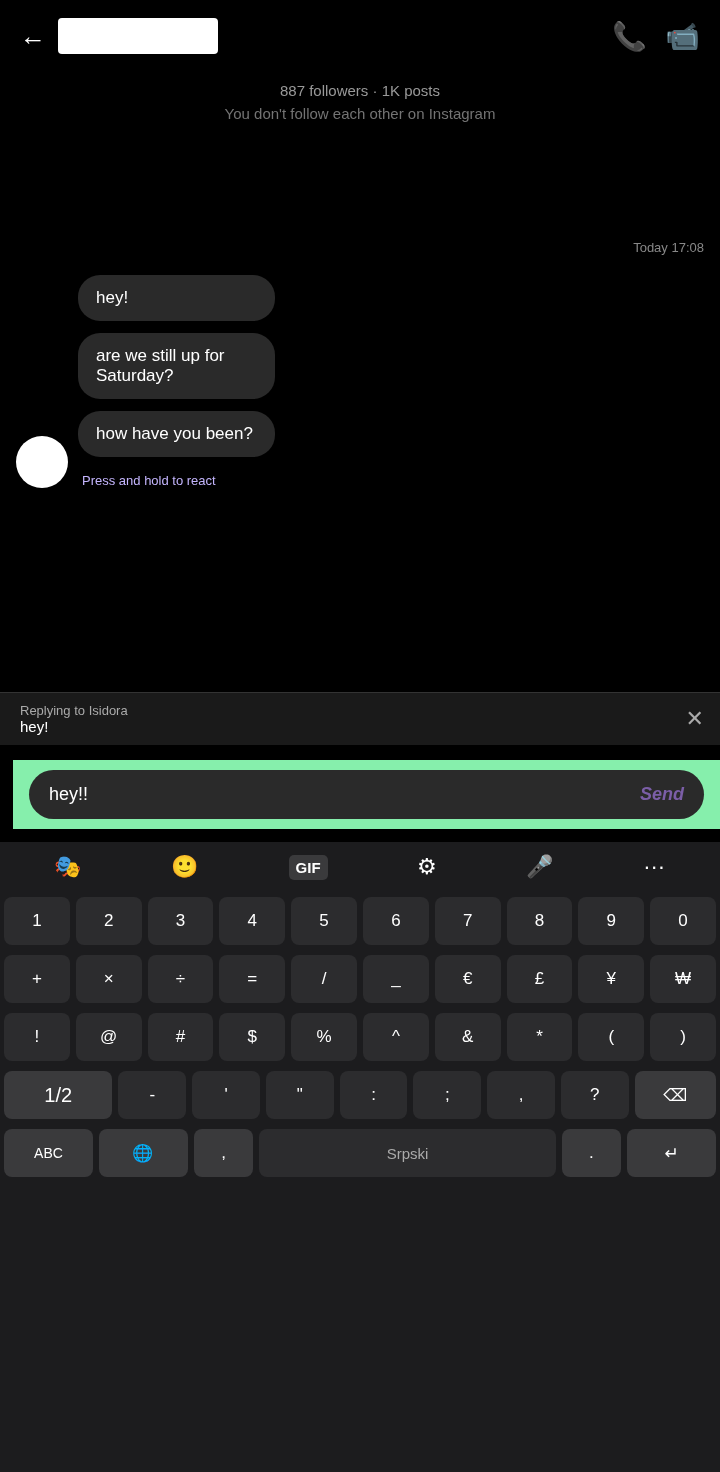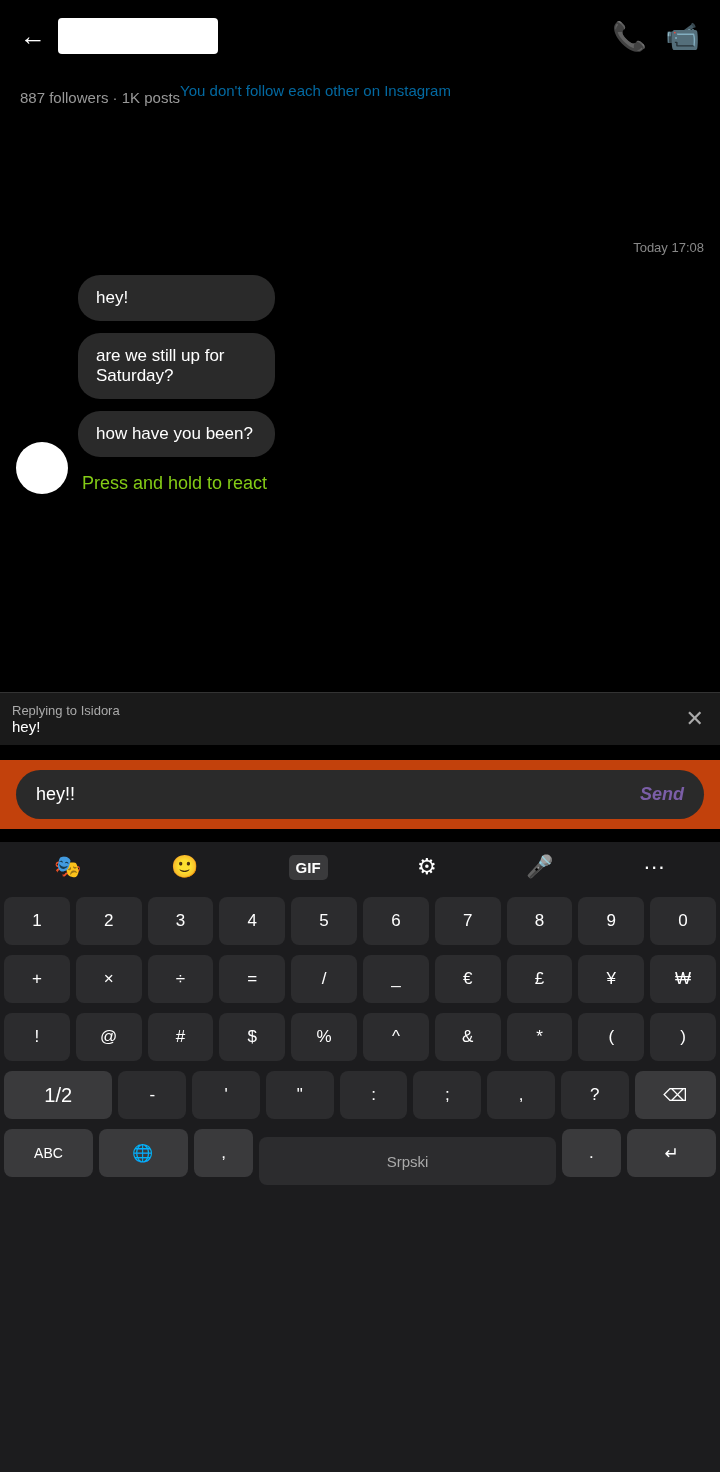--- a/index.html
+++ b/index.html
@@ -55,31 +55,31 @@
     }
 
     
     .profile-area {
       position: absolute;
       top: 72px;
       left: 0;
       right: 0;
       background: #000;
       display: flex;
-      flex-direction: row;
+      flex-direction: column;
       align-items: center;
       padding: 10px 20px 20px;
     }
     .followers-text {
       color: #999;
       font-size: 15px;
       margin-bottom: 6px;
     }
     .mutual-text {
-      color: #0369a1;
+      color: #737373;
       font-size: 15px;
       margin-bottom: 20px;
       text-align: left;
     }
     .view-profile-btn {
       background: #2a2a2a;
       color: #fff;
       border: none;
       border-radius: 30px;
       padding: 14px 40px;
@@ -131,34 +131,34 @@
       background: #fff;
       border-radius: 50%;
       flex-shrink: 0;
     }
     .msg-col {
       display: flex;
       flex-direction: column;
       gap: 6px;
     }
     .press-hold-text {
-      color: #84cc16;
-      font-size: 18px;
+      color: #c4b5fd;
+      font-size: 13px;
       margin-left: 4px;
       margin-top: 4px;
     }
 
     
     .reply-bar {
       position: absolute;
       top: 692px;
       left: 0;
       right: 0;
       background: #1a1a1a;
-      padding: 10px 50px 10px 12px;
+      padding: 10px 50px 10px 20px;
       border-top: 1px solid #333;
     }
     .reply-to {
       color: #aaa;
       font-size: 13px;
     }
     .reply-text {
       color: #fff;
       font-size: 15px;
       font-weight: 500;
@@ -170,24 +170,24 @@
       transform: translateY(-50%);
       color: #aaa;
       font-size: 22px;
       cursor: pointer;
     }
 
     
     .input-area {
       position: absolute;
       top: 760px;
-      left: 0;
+      left: 13px;
       right: 0;
       padding: 10px 16px;
-      background: #c2410c;
+      background: #86efac;
     }
     .input-box {
       background: #2a2a2a;
       border-radius: 30px;
       display: flex;
       align-items: center;
       padding: 14px 20px;
     }
     .input-text {
       flex: 1;
@@ -264,21 +264,20 @@
     }
     .kb-row-bottom {
       display: flex;
       justify-content: center;
       gap: 6px;
       padding: 5px 4px;
     }
     .kb-key.space {
       flex: 4;
       background: #2c2c2e;
-      margin-top: 8px;
     }
     .kb-key.enter {
       background: #3a3a3c;
       flex: 1.2;
     }
   </style>
 </head>
 <body>
 
 <div class="header">

